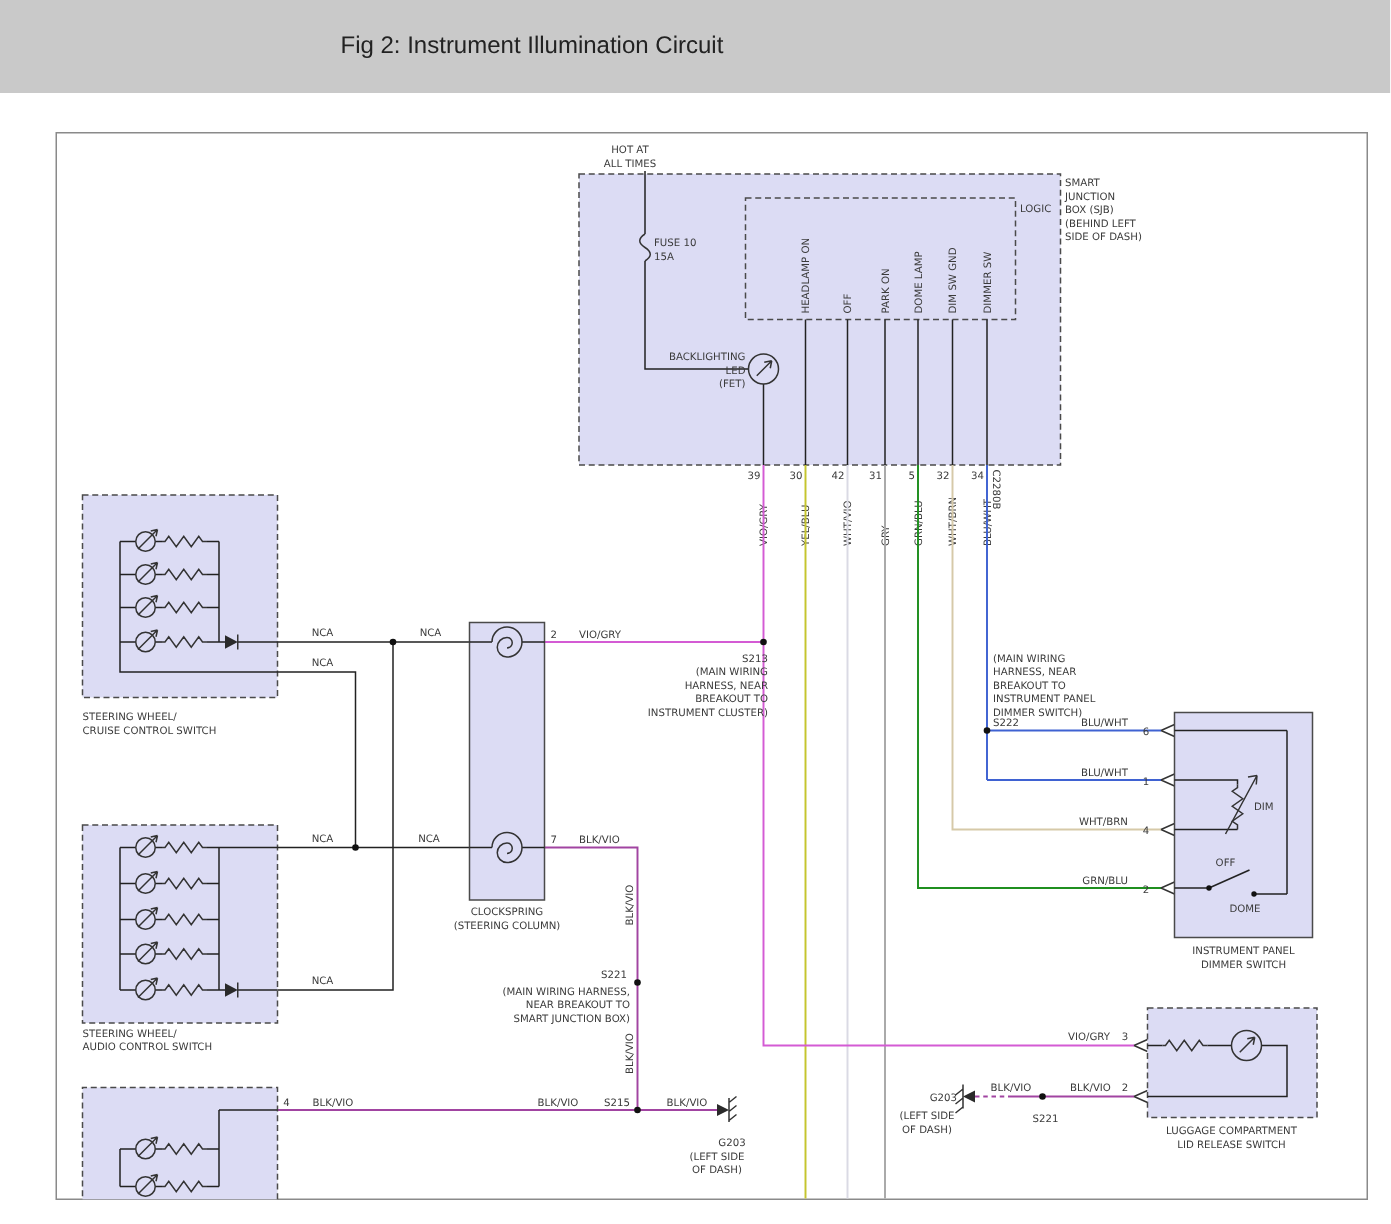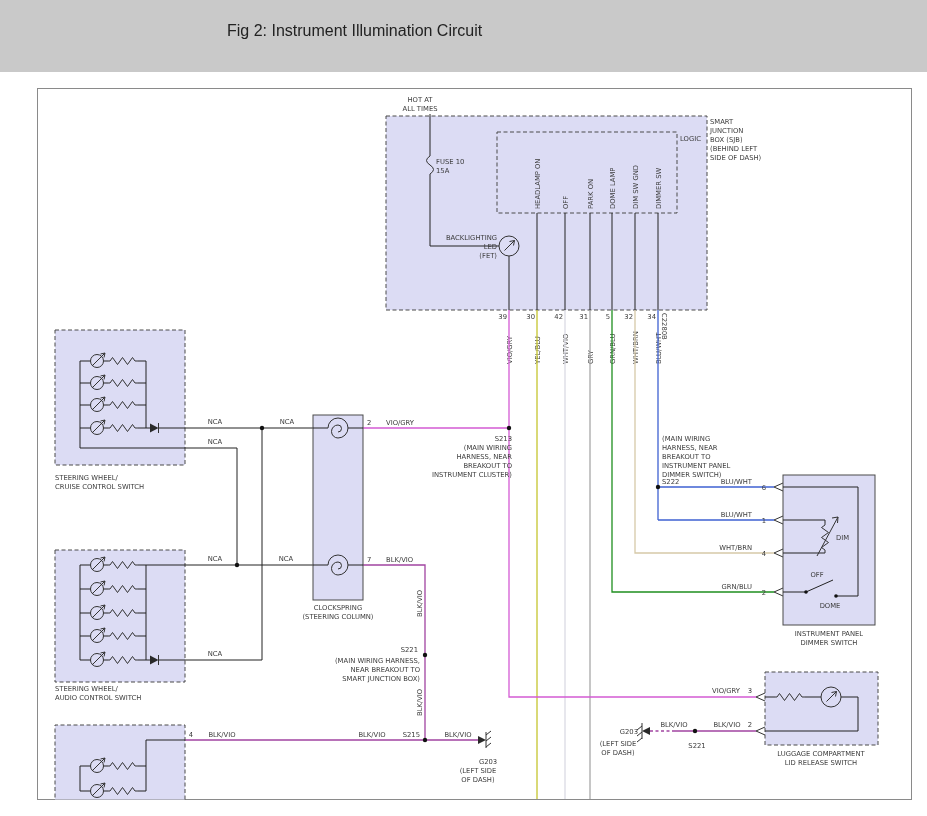--- a/index.html
+++ b/index.html
@@ -1,18 +1,18 @@
 <!DOCTYPE html>
 <html><head>
 <meta charset="utf-8">
 <style>
   html,body{margin:0;padding:0;background:#ffffff;}
   .page{position:relative;width:927px;height:816px;background:#fff;overflow:hidden;
         font-family:"Liberation Sans","DejaVu Sans",sans-serif;}
-  .header{position:absolute;left:0;top:0;width:927px;height:72px;background:#c9c9c9;}
+  .header{position:absolute;left:0;top:0;width:927px;height:62px;background:#c9c9c9;}
   .header .title{position:absolute;left:227px;top:0;height:62px;line-height:62px;
                  font-size:16px;color:#222;}
   svg{position:absolute;left:0;top:0;}
   text{font-family:"DejaVu Sans","Liberation Sans",sans-serif;fill:#3b3b3b;}
   .t{font-size:6.8px;}
   .tm{text-anchor:middle;}
   .te{text-anchor:end;}
   .bd{stroke:#8a8a8a;stroke-width:1;fill:none;}
   .wk{stroke:#222;stroke-width:1;fill:none;}
   .w{stroke-width:1.3;fill:none;}

